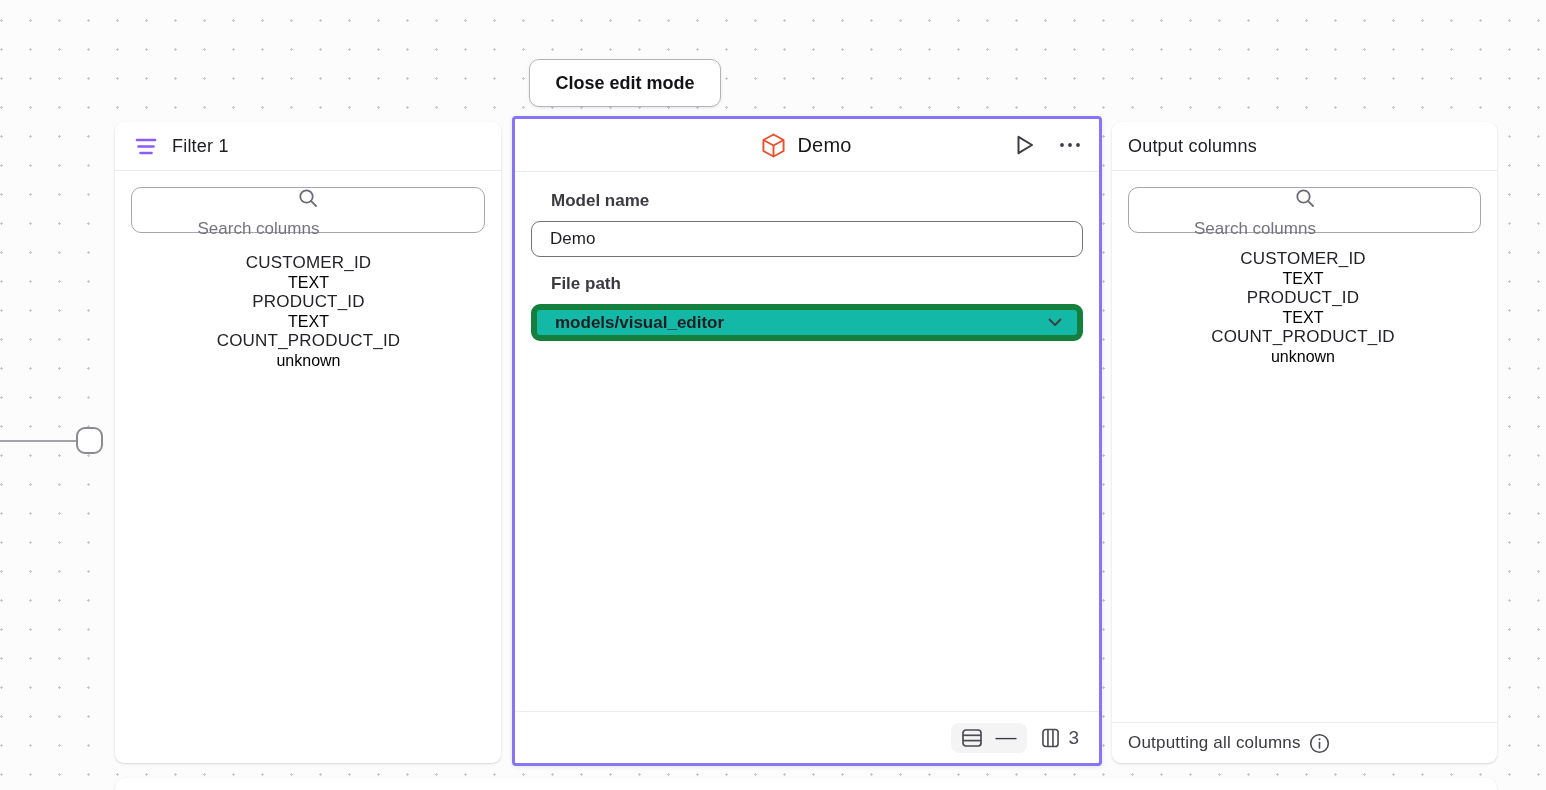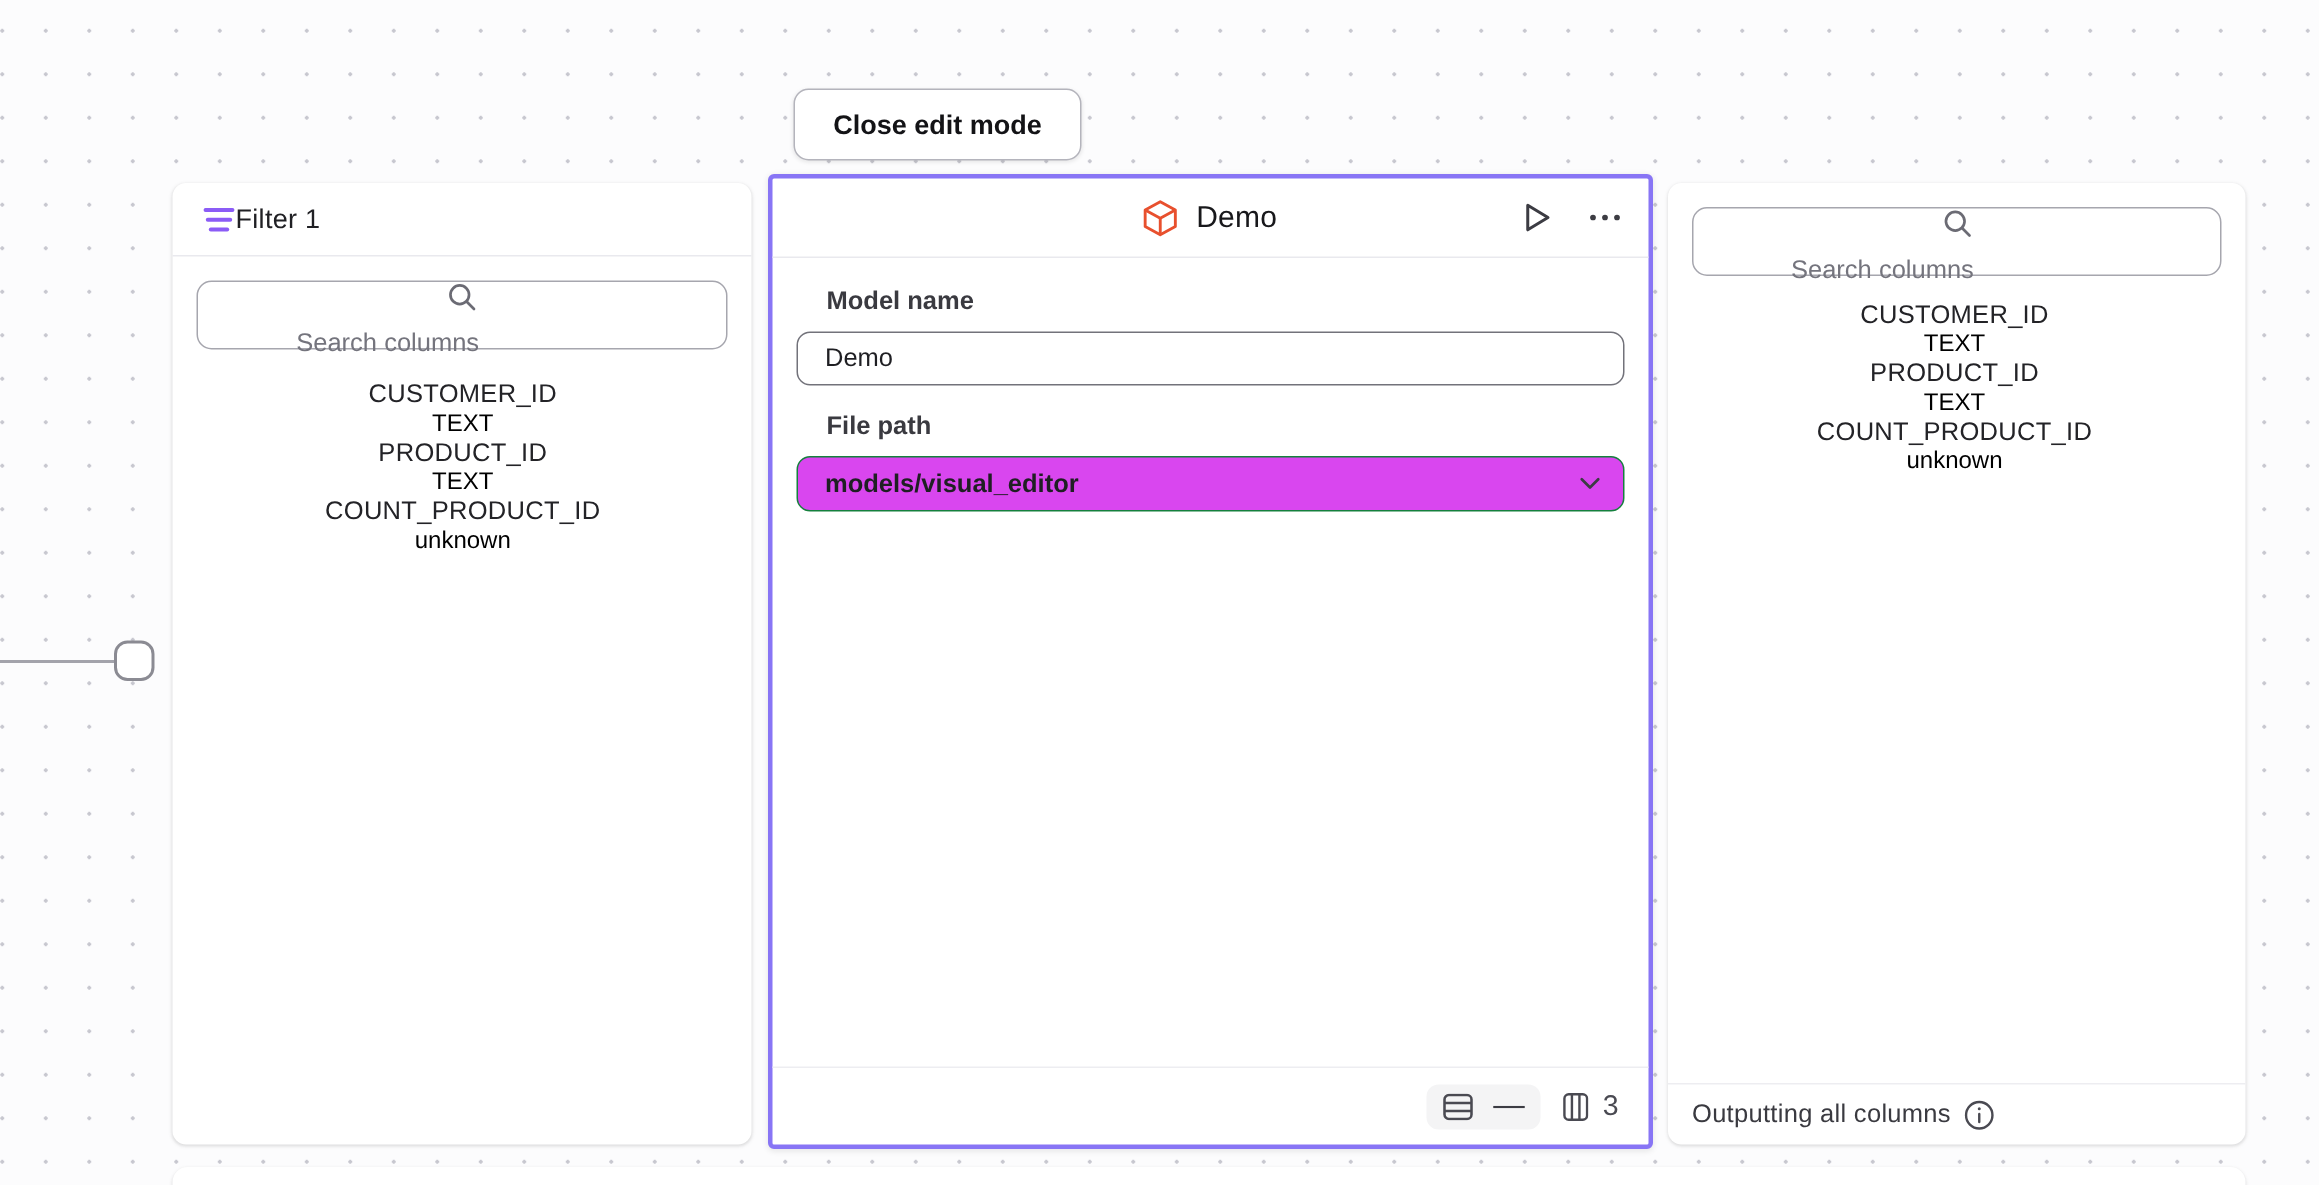--- a/index.html
+++ b/index.html
@@ -39,21 +39,21 @@
   #model-panel  { left:512px; top:116px; width:590px; height:650px;
                   border:3px solid #8875f5; border-radius:4px;
                   box-shadow:0 1px 4px rgba(18,18,23,.10); }
   #output-panel { left:1112px; top:122px; width:385px; height:641px; }
   #next-panel   { left:115px; top:778px; width:1382px; height:14px; border-radius:10px 10px 0 0; }
 
   .panel-header {
     height:49px; display:flex; align-items:center;
     padding:0 16px; border-bottom:1px solid #e9e9ee;
   }
-  #filter-panel .panel-header { padding:0 20px; }
+  #filter-panel .panel-header { padding:0 20px; gap:15px; }
   .panel-title { font-size:18px; font-weight:500; color:#202024; letter-spacing:.2px; }
 
   
   .model-header {
     position:relative; height:53px; display:flex; align-items:center; justify-content:center;
     gap:12px; border-bottom:1px solid #e9e9ee;
   }
   .model-title { font-size:20px; font-weight:500; color:#18181b; letter-spacing:.2px; }
   .header-actions { position:absolute; right:16px; top:0; bottom:0; display:flex; align-items:center; gap:20px; }
   .icon-btn { background:none; border:none; cursor:pointer; display:flex; align-items:center; padding:2px; }
@@ -78,21 +78,21 @@
 
   
   .form { padding:19px 16px; }
   .form-label { font-size:17px; font-weight:600; color:#3a3a40; margin-bottom:10px;margin-left:20px; }
   .text-input {
     width:100%; height:36px; border:1px solid #72727a; border-radius:9px;
     padding:0 18px; font-family:inherit; font-size:17px; color:#1f1f23;
     outline:none; margin-bottom:17px; background:#fff;
   }
   .select-box {
-    height:37px; border:1px solid #15803d; border-radius:9px; background:#d946ef;
+    height:37px; border:6px solid #15803d; border-radius:9px; background:#14b8a6;
     display:flex; align-items:center; justify-content:space-between;
     padding:0 15px 0 18px; cursor:pointer;
   }
   .select-value { font-size:17px; font-weight:600; color:#1f1f23; }
 
   
   .model-footer {
     position:absolute; left:0; right:0; bottom:0; height:52px;
     border-top:1px solid #ededf1;
     display:flex; align-items:center; justify-content:flex-end;
@@ -224,20 +224,23 @@
           <line x1="6.3" y1="1" x2="6.3" y2="19"></line>
           <line x1="11.6" y1="1" x2="11.6" y2="19"></line>
         </svg>
       </span>
       <span class="stat-value">3</span>
     </span>
   </div>
 </div>
 
 <div class="panel" id="output-panel">
+  <div class="panel-header">
+    <span class="panel-title">Output columns</span>
+  </div>
 
   <div class="search-box">
     <span style="display:flex;">
       <svg width="20" height="20" viewBox="0 0 20 20" fill="none" stroke="#6b6b74" stroke-width="1.8">
         <circle cx="8.5" cy="8.5" r="6.2"></circle>
         <line x1="13.2" y1="13.2" x2="18" y2="18" stroke-linecap="round"></line>
       </svg>
     </span>
     <input type="text" placeholder="Search columns" style="">
   </div>

